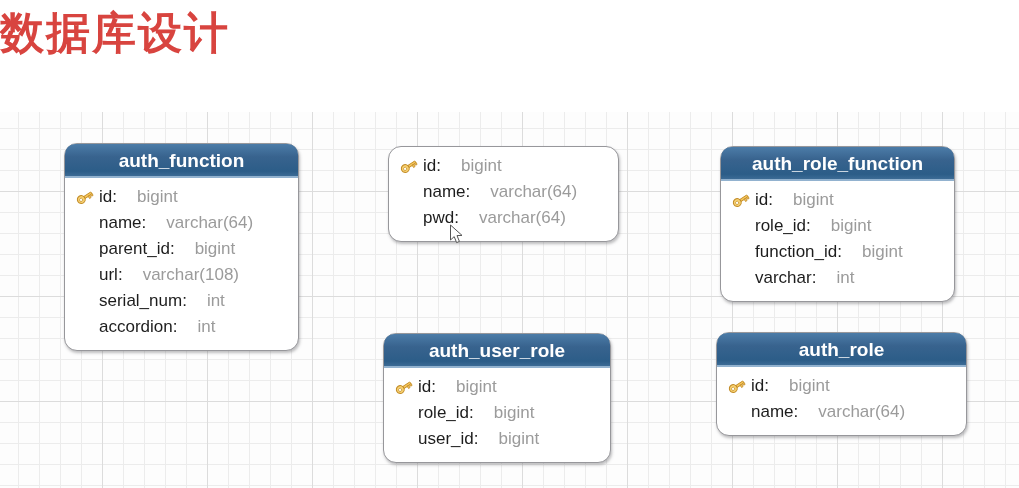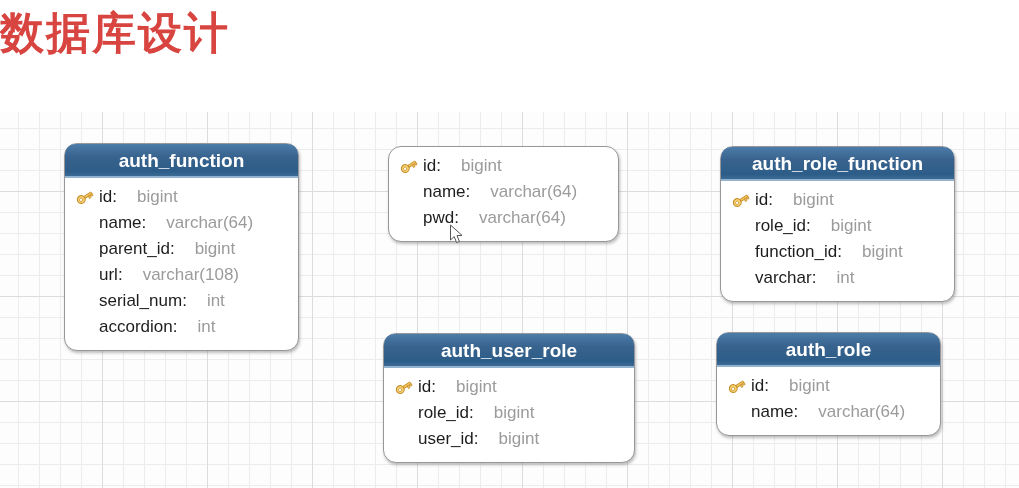--- a/index.html
+++ b/index.html
@@ -197,21 +197,21 @@
           <span class="field-type">bigint</span>
         </div>
         <div class="field-row">
           <span class="key-cell"></span>
           <span class="field-name">varchar</span>
           <span class="field-name">:</span>
           <span class="field-type">int</span>
         </div>
       </div>
     </div>
-    <div class="entity" style="left: 383px; top: 221px; width: 252px;">
+    <div class="entity" style="left: 383px; top: 221px; width: 228px;">
       <div class="entity-header">auth_user_role</div>
       <div class="entity-body">
         <div class="field-row">
           <span class="key-cell">
             <svg width="20" height="20" viewBox="0 0 24 24">
               <g transform="rotate(-33 12 12)">
                 <rect x="9" y="10.7" width="12.4" height="2.9" rx="1.2" fill="#f5c55a" stroke="#c08a26" stroke-width="1"></rect>
                 <rect x="15.6" y="13.1" width="2.1" height="3.4" fill="#f5c55a" stroke="#c08a26" stroke-width="0.9"></rect>
                 <rect x="19.2" y="13.1" width="2.1" height="2.5" fill="#f5c55a" stroke="#c08a26" stroke-width="0.9"></rect>
                 <circle cx="6.6" cy="12.1" r="4.7" fill="#f7d070" stroke="#c08a26" stroke-width="1.2"></circle>
@@ -230,21 +230,21 @@
           <span class="field-type">bigint</span>
         </div>
         <div class="field-row">
           <span class="key-cell"></span>
           <span class="field-name">user_id</span>
           <span class="field-name">:</span>
           <span class="field-type">bigint</span>
         </div>
       </div>
     </div>
-    <div class="entity" style="left: 716px; top: 220px; width: 225px;">
+    <div class="entity" style="left: 716px; top: 220px; width: 251px;">
       <div class="entity-header">auth_role</div>
       <div class="entity-body">
         <div class="field-row">
           <span class="key-cell">
             <svg width="20" height="20" viewBox="0 0 24 24">
               <g transform="rotate(-33 12 12)">
                 <rect x="9" y="10.7" width="12.4" height="2.9" rx="1.2" fill="#f5c55a" stroke="#c08a26" stroke-width="1"></rect>
                 <rect x="15.6" y="13.1" width="2.1" height="3.4" fill="#f5c55a" stroke="#c08a26" stroke-width="0.9"></rect>
                 <rect x="19.2" y="13.1" width="2.1" height="2.5" fill="#f5c55a" stroke="#c08a26" stroke-width="0.9"></rect>
                 <circle cx="6.6" cy="12.1" r="4.7" fill="#f7d070" stroke="#c08a26" stroke-width="1.2"></circle>

